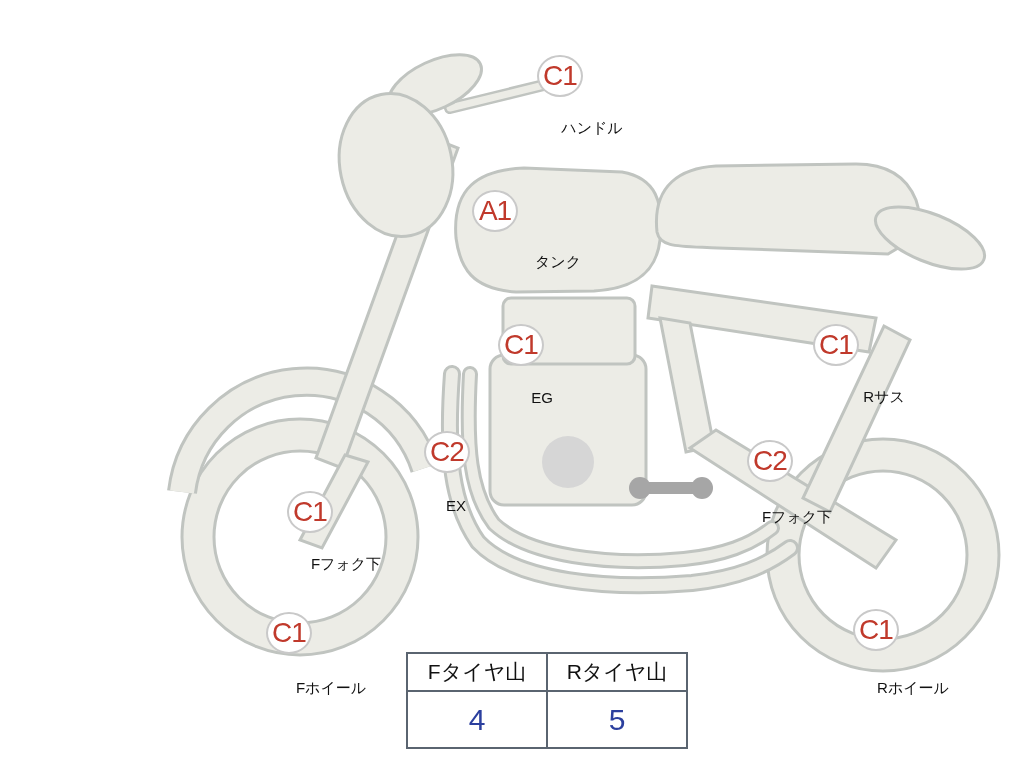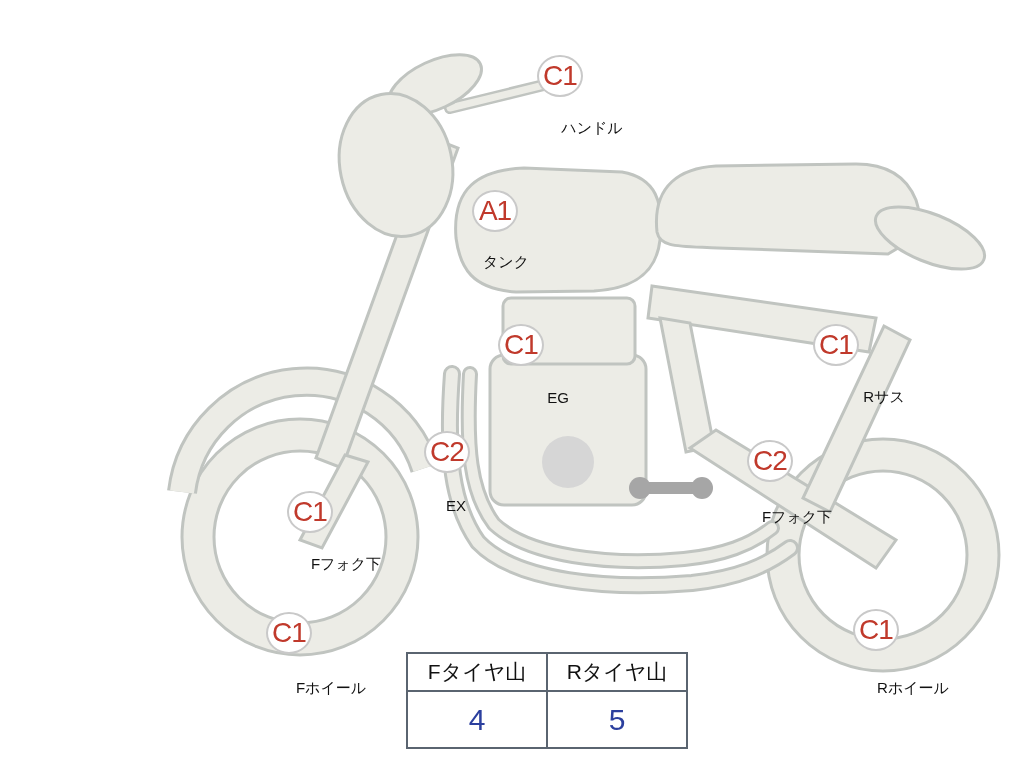--- a/index.html
+++ b/index.html
@@ -129,22 +129,22 @@
   <div class="badge" style="left:495px;top:211px">A1</div>
   <div class="badge" style="left:521px;top:345px">C1</div>
   <div class="badge" style="left:836px;top:345px">C1</div>
   <div class="badge" style="left:447px;top:452px">C2</div>
   <div class="badge" style="left:770px;top:461px">C2</div>
   <div class="badge" style="left:310px;top:512px">C1</div>
   <div class="badge" style="left:289px;top:633px">C1</div>
   <div class="badge" style="left:876px;top:630px">C1</div>
 
   <div class="part-label" style="left:592px;top:128px">ハンドル</div>
-  <div class="part-label" style="left:506px;top:262px">タンク</div>
-  <div class="part-label" style="left:558px;top:397px">EG</div>
+  <div class="part-label" style="left:558px;top:262px">タンク</div>
+  <div class="part-label" style="left:542px;top:397px">EG</div>
   <div class="part-label" style="left:884px;top:397px">Rサス</div>
   <div class="part-label" style="left:456px;top:505px">EX</div>
   <div class="part-label" style="left:797px;top:517px">Fフォク下</div>
   <div class="part-label" style="left:346px;top:564px">Fフォク下</div>
   <div class="part-label" style="left:913px;top:688px">Rホイール</div>
   <div class="part-label" style="left:331px;top:688px">Fホイール</div>
 
   <table class="tire-table">
     <thead>
       <tr>

